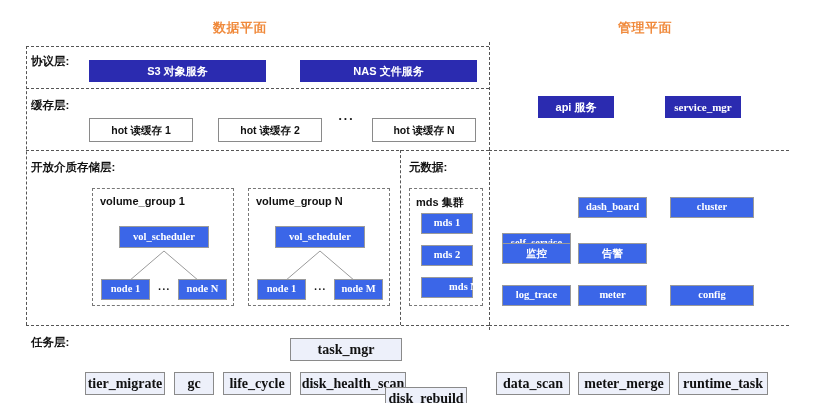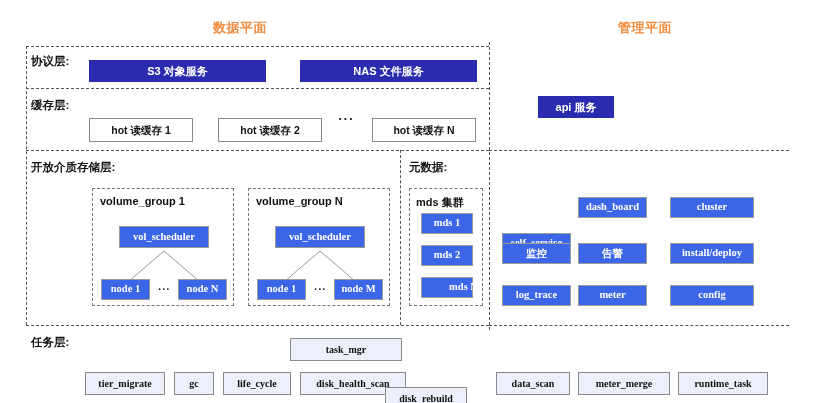--- a/index.html
+++ b/index.html
@@ -82,21 +82,21 @@
   .box-white {
     background: #ffffff;
     color: #111111;
     border: 1px solid #8a8a8a;
     font-size: 10.5px;
   }
   .box-lav {
     background: #EDF0FA;
     color: #111111;
     border: 1px solid #8a8a8a;
-    font-size: 10px;
+    font-size: 14px;
   }
   .box-cjk { font-family: "Liberation Sans", "DejaVu Sans", sans-serif; }
 
   
   .group-dashed {
     border: 1px dashed #777777;
     background: #ffffff;
   }
 
   
@@ -181,28 +181,28 @@
   <div class="abs layer-label" style="left:409px; top:160px;">元数据:</div>
 
   <div class="abs group-dashed" style="left:409px; top:188px; width:74px; height:118px;">
     <div class="abs sub-label" style="left:6px; top:6px;">mds 集群</div>
     <div class="abs box box-blue" style="left:11px; top:24px; width:52px; height:21px;">mds 1</div>
     <div class="abs box box-blue" style="left:11px; top:56px; width:52px; height:21px;">mds 2</div>
     <div class="abs box box-blue" style="left:11px; top:88px; width:52px; height:21px;padding-left:33px;">mds N</div>
   </div>
 
   <div class="abs box box-darkblue box-cjk" style="left:538px; top:96px; width:76px; height:22px;">api 服务</div>
+  <div class="abs box box-darkblue" style="left:665px; top:96px; width:76px; height:22px;">service_mgr</div>
 
   <div class="abs box box-blue" style="left:502px; top:197px; width:69px; height:21px;margin-top:36px;">self_service</div>
   <div class="abs box box-blue" style="left:578px; top:197px; width:69px; height:21px;">dash_board</div>
   <div class="abs box box-blue" style="left:670px; top:197px; width:84px; height:21px;">cluster</div>
 
   <div class="abs box box-blue box-cjk" style="left:502px; top:243px; width:69px; height:21px;">监控</div>
   <div class="abs box box-blue box-cjk" style="left:578px; top:243px; width:69px; height:21px;">告警</div>
-  <div class="abs box box-blue" style="left:670px; top:243px; width:84px; height:21px;">install/deploy</div>
 
   <div class="abs box box-blue" style="left:502px; top:285px; width:69px; height:21px;">log_trace</div>
   <div class="abs box box-blue" style="left:578px; top:285px; width:69px; height:21px;">meter</div>
   <div class="abs box box-blue" style="left:670px; top:285px; width:84px; height:21px;">config</div>
 
   <div class="abs layer-label" style="left:31px; top:335px;">任务层:</div>
 
   <div class="abs box box-lav" style="left:290px; top:338px; width:112px; height:23px;">task_mgr</div>
 
   <div class="abs box box-lav" style="left:85px; top:372px; width:80px; height:23px;">tier_migrate</div>

